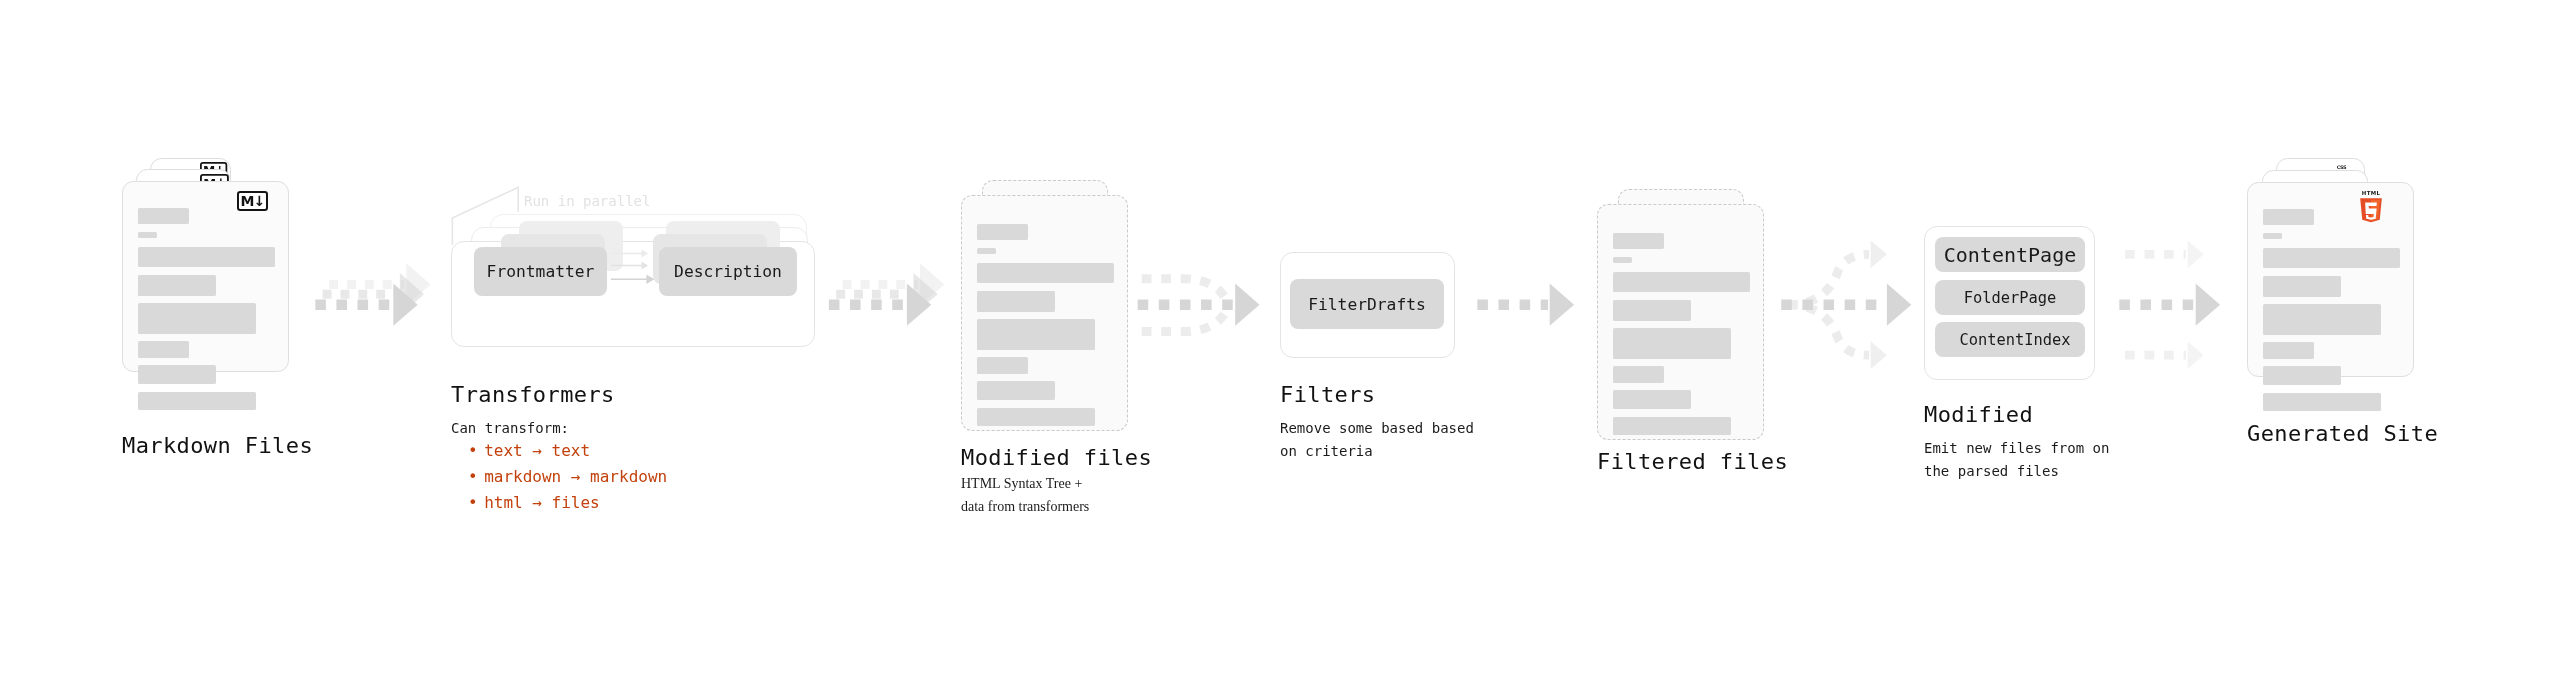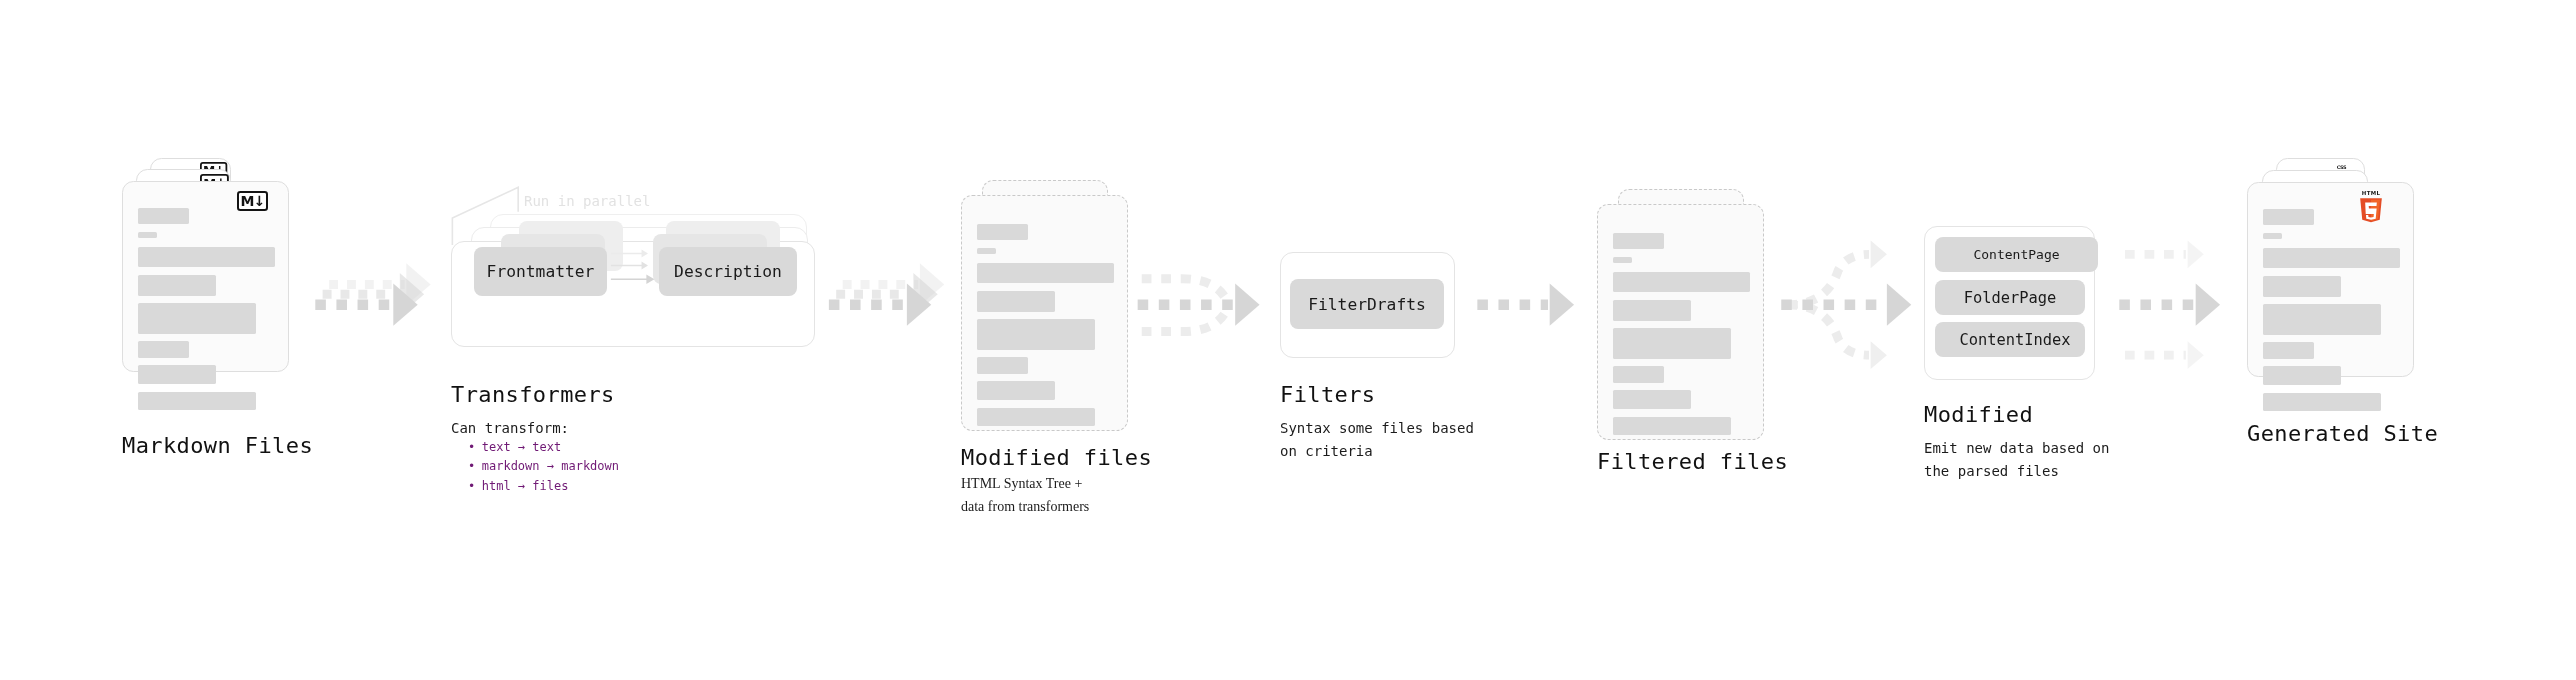--- a/index.html
+++ b/index.html
@@ -30,21 +30,21 @@
                 font-family:"DejaVu Sans","Liberation Sans",sans-serif;letter-spacing:-0.4px;}
 
   
   .groupbox{position:absolute;border:1.6px solid #e4e4e4;border-radius:13px;background:#ffffff;box-sizing:border-box;}
   .chip{position:absolute;background:#d9d9d9;border-radius:8.1px;box-sizing:border-box;
         display:flex;align-items:center;justify-content:center;font-size:16.3px;color:#1a1a1a;white-space:nowrap;}
 
   
   .title{position:absolute;font-size:22px;letter-spacing:0.4px;color:#111;white-space:nowrap;}
   .sub{position:absolute;font-size:14px;line-height:1.62;color:#1b1b1b;white-space:pre-line;}
-  .sublist{position:absolute;font-size:12px;line-height:1.62;color:#701a75;}
+  .sublist{position:absolute;font-size:16px;line-height:1.62;color:#c2410c;}
   .sublist ul{margin:0;padding:0 0 0 13px;list-style:none;}
   .sublist li:before{content:"\2022";margin-right:6.5px;}
   .parallel{position:absolute;font-size:14px;color:#e2e2e2;white-space:nowrap;}
 
   svg{overflow:visible;display:block;}
   .svglayer{position:absolute;left:0;top:0;width:2576px;height:681px;pointer-events:none;}
 </style>
 </head>
 <body>
 
@@ -135,45 +135,45 @@
       <div class="ln" style="width:118px;height:18px;"></div>
     </div>
   </div>
   <div class="title" style="left:961px;top:445px;">Modified files</div>
   <div class="sub" style="left:961px;top:473px;font-family:Liberation Serif, serif;">HTML Syntax Tree +
 data from transformers</div>
 
   <div class="groupbox" style="left:1280px;top:252px;width:175px;height:106px;"></div>
   <div class="chip" style="left:1290px;top:279px;width:154px;height:50px;font-size:16.3px;">FilterDrafts</div>
   <div class="title" style="left:1280px;top:382px;">Filters</div>
-  <div class="sub" style="left:1280px;top:417px;">Syntax some files based
+  <div class="sub" style="left:1280px;top:417px;">Remove some based based
 on criteria</div>
 
   <div class="stack" style="left:1597px;top:189px;">
     <div class="card dashed" style="left:21px;top:0px;width:126px;height:41px;"></div>
     <div class="card dashed" style="left:0px;top:14.6px;width:167px;height:236px;"></div>
     <div class="lines" style="top:44px;">
       <div class="ln" style="width:51px;height:16.3px;"></div>
       <div class="ln" style="width:18.7px;height:6.5px;margin-bottom:9px;"></div>
       <div class="ln" style="width:137px;height:20.3px;"></div>
       <div class="ln" style="width:78px;height:21px;"></div>
       <div class="ln" style="width:118px;height:31px;"></div>
       <div class="ln" style="width:51px;height:16.3px;"></div>
       <div class="ln" style="width:78px;height:19.5px;"></div>
       <div class="ln" style="width:118px;height:18px;"></div>
     </div>
   </div>
   <div class="title" style="left:1597px;top:449px;">Filtered files</div>
 
   <div class="groupbox" style="left:1924px;top:226px;width:171px;height:154px;"></div>
-  <div class="chip" style="left:1935px;top:237px;width:163px;height:35px;font-size:13px;text-align:center;">ContentPage</div>
+  <div class="chip" style="left:1935px;top:237px;width:150px;height:35px;font-size:20px;text-align:center;">ContentPage</div>
   <div class="chip" style="left:1935px;top:280px;width:150px;height:35px;font-size:15.4px;">FolderPage</div>
   <div class="chip" style="left:1935px;top:322px;width:150px;height:35px;font-size:15.4px;padding-left:10px;">ContentIndex</div>
   <div class="title" style="left:1924px;top:402px;">Modified</div>
-  <div class="sub" style="left:1924px;top:437px;">Emit new data based on
+  <div class="sub" style="left:1924px;top:437px;">Emit new files from on
 the parsed files</div>
 
   <div class="stack" style="left:2247px;top:158px;">
     <div class="card ghost" style="left:29px;top:0px;width:89px;height:49px;"></div>
     <div class="csstiny" style="left:89px;top:12.2px;">
       <span class="lbl">CSS</span>
     </div>
     <div class="card ghost" style="left:14.6px;top:12.2px;width:106px;height:49px;"></div>
     <div class="css3" style="left:89px;top:23.6px;"></div>
 

